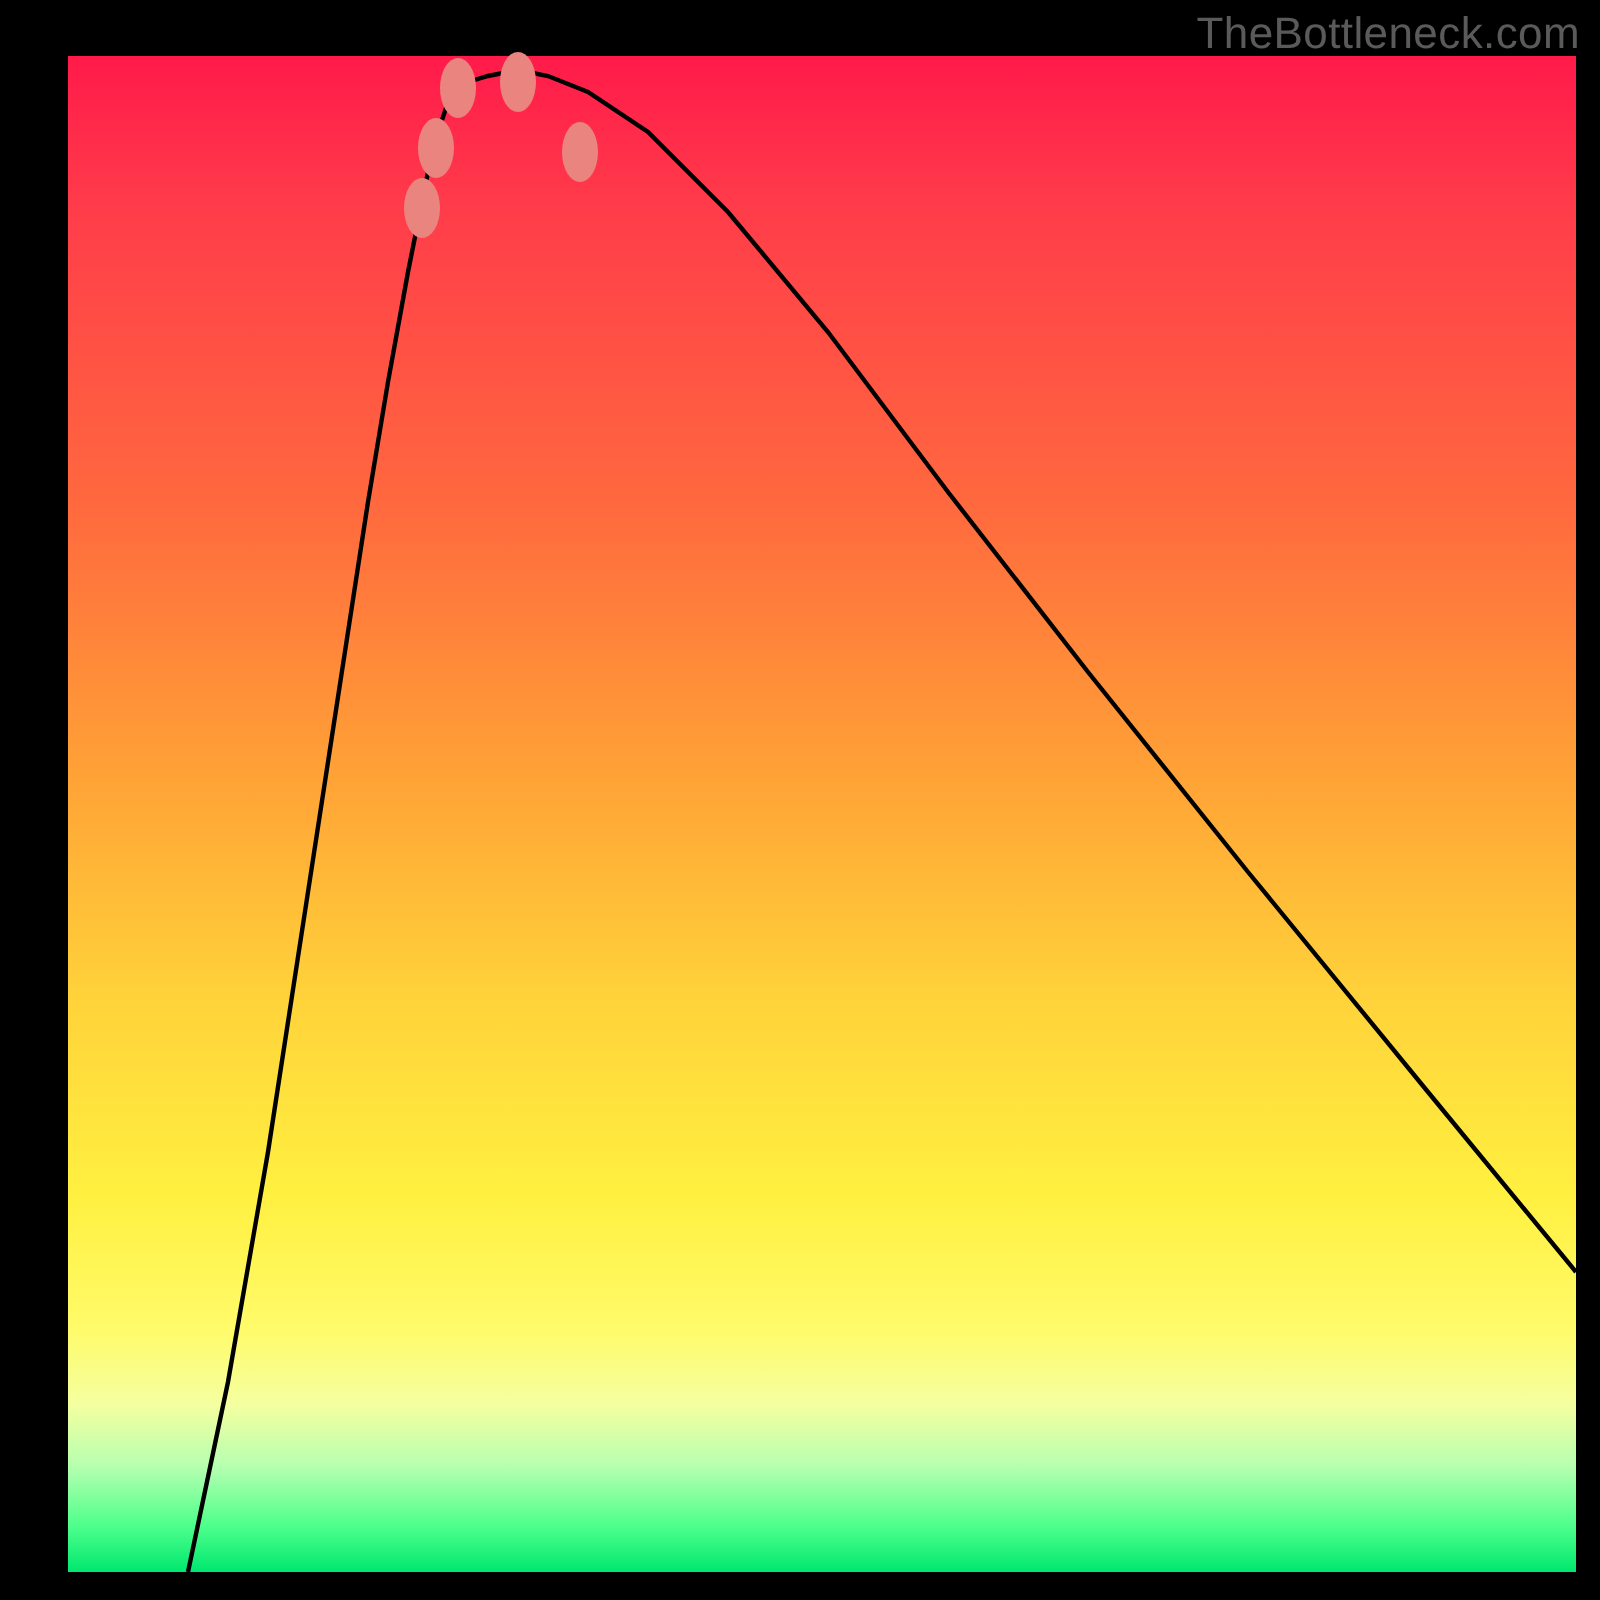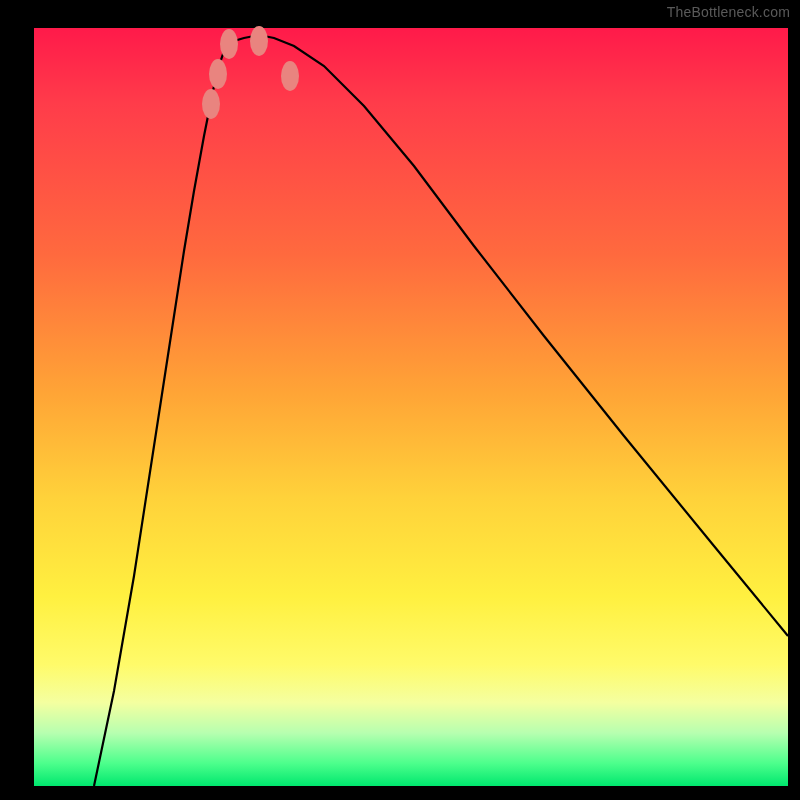--- a/index.html
+++ b/index.html
@@ -36,21 +36,21 @@
       #f4ffa0 89%,
       #b7ffb0 93%,
       #4dff8c 97%,
       #00e76e 100%);
   }
   .watermark {
     position: absolute;
     top: 4px;
     right: 10px;
     font-family: Arial, Helvetica, sans-serif;
-    font-size: 14px;
+    font-size: 22px;
     color: #5a5a5a;
     letter-spacing: 0.2px;
     user-select: none;
   }
   svg.curve {
     position: absolute;
     left: 0;
     top: 0;
     width: 754px;
     height: 758px;

